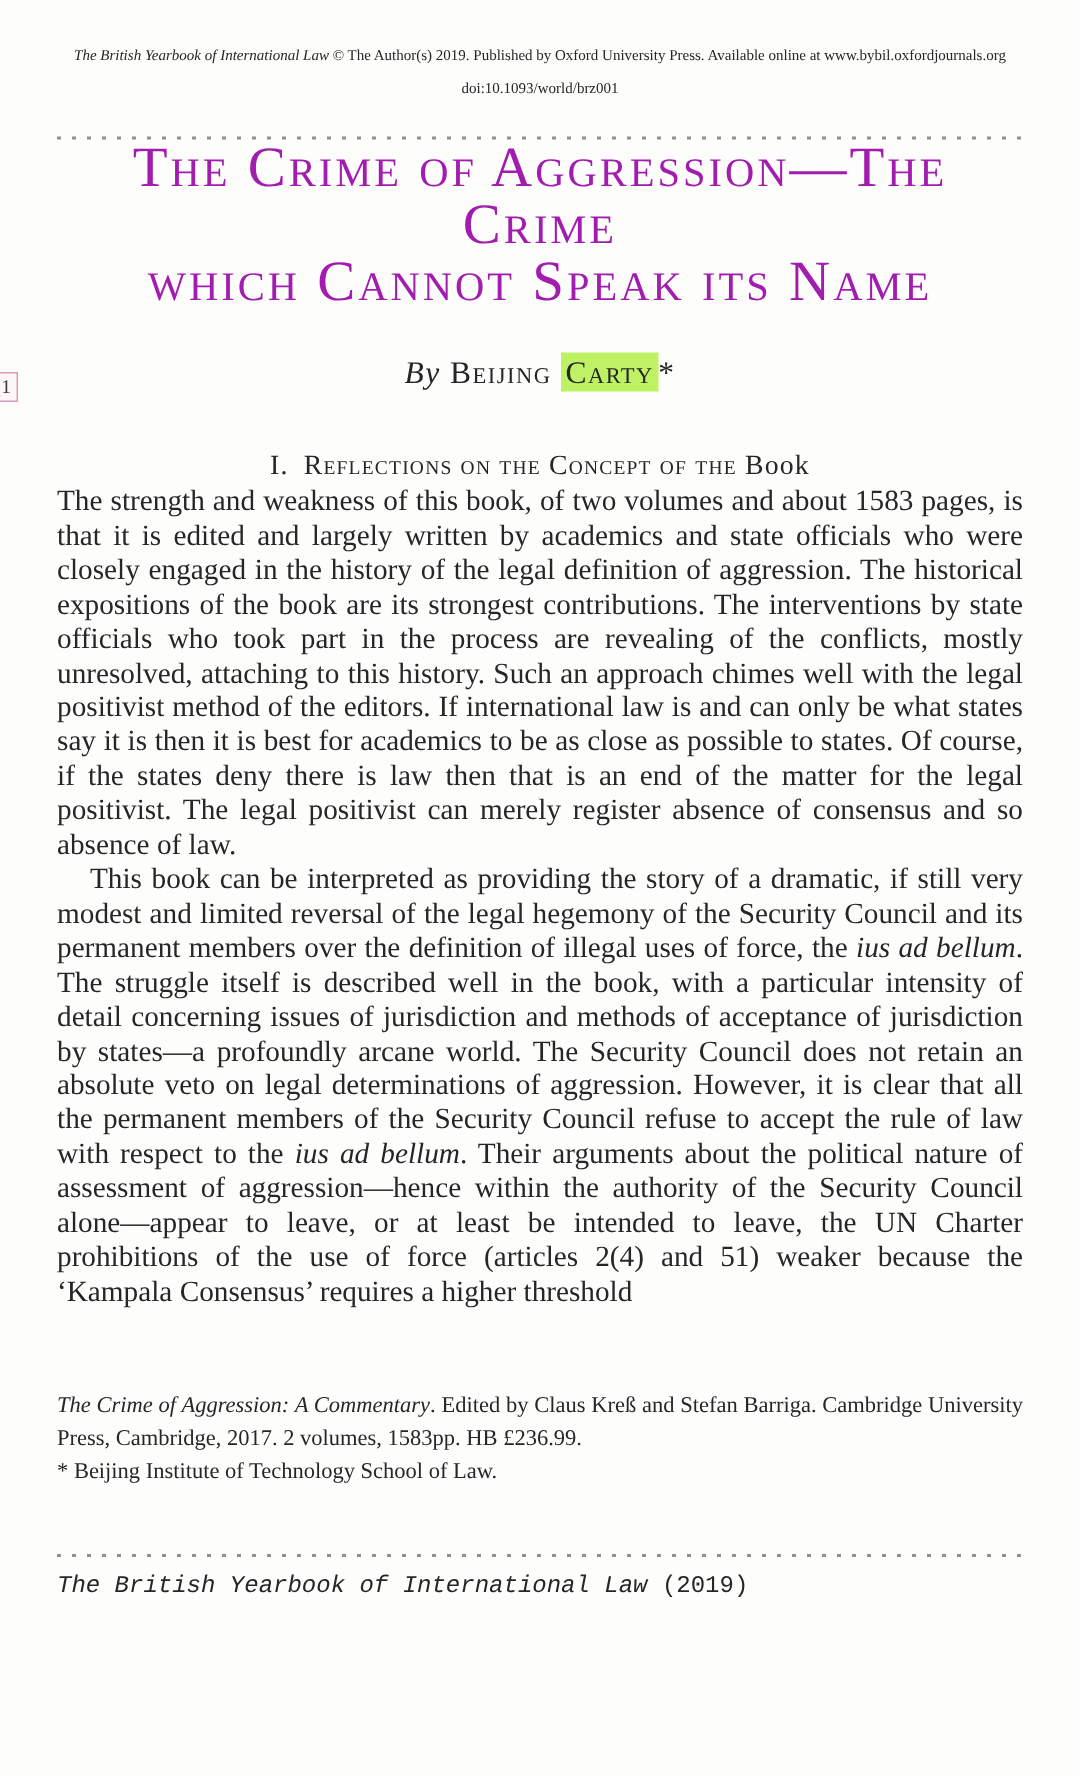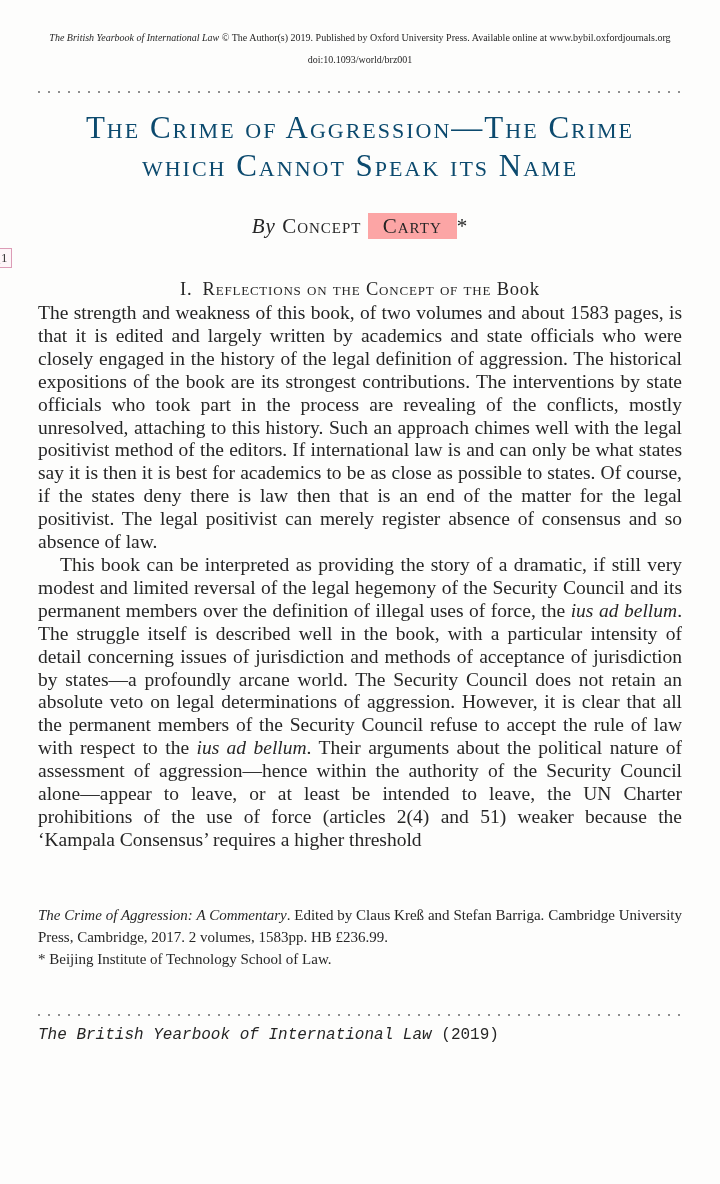--- a/index.html
+++ b/index.html
@@ -14,27 +14,27 @@
   }
   .content{padding:27px 38px 0 38px;}
   .journal-header{font-size:10px;line-height:22px;text-align:center;}
   .dotted-rule{
     height:2px;
     background-image:repeating-linear-gradient(to right,#8f8f8f 0,#8f8f8f 2.5px,transparent 2.5px,transparent 10px);
   }
   .rule-top{margin-top:20px;}
   .rule-bottom{margin-top:44px;}
   .article-title{
-    margin-top:16px;
+    margin-top:0;
     text-align:center;
     font-variant:small-caps;
-    font-size:31px;
+    font-size:38px;
     line-height:38px;
     letter-spacing:2px;
-    color:#0c4a6e;
+    color:#a21caf;
   }
   .byline{
     margin-top:28px;
     text-align:center;
     font-size:21px;
     line-height:26px;
     letter-spacing:1px;
   }
   .section-heading{
     margin-top:38px;
@@ -59,21 +59,21 @@
   }
   .footnote p{margin:0;}
   .page-footer{
     margin-top:8px;
     font-size:16px;
     line-height:22px;
     font-family:Liberation Mono, monospace;
   }
   .seg-italic{font-style:italic;}
   .seg-smallcaps{font-variant:small-caps;}
-  .seg-highlight{background:#fca5a5;padding:1px 15px;}
+  .seg-highlight{background:#bef264;padding:1px 3px;}
   .margin-note{
     position:absolute;
     left:-13px;
     top:248px;
     border:1px solid #dc9cb6;
     background:#fdf5f8;
     color:#3a3a3a;
     font-size:13px;
     line-height:16px;
     padding:1px 3px;
@@ -88,21 +88,21 @@
   <div class="margin-note">Q1</div>
 
   <div class="content">
 
     <div class="journal-header"><span class="seg-italic">The British Yearbook of International Law</span><span> © The Author(s) 2019. Published by Oxford University Press. Available online at www.bybil.oxfordjournals.org</span><br><span>doi:10.1093/world/brz001</span></div>
 
     <div class="dotted-rule rule-top"></div>
 
     <h1 class="article-title" style="font-weight:normal;margin-bottom:0;"><span>The Crime of Aggression—The Crime</span><br><span>which Cannot Speak its Name</span></h1>
 
-    <div class="byline"><span class="seg-italic">By </span><span class="seg-smallcaps">Concept </span><span class="seg-smallcaps seg-highlight">Carty</span><span>*</span></div>
+    <div class="byline"><span class="seg-italic">By </span><span class="seg-smallcaps">Beijing </span><span class="seg-smallcaps seg-highlight">Carty</span><span>*</span></div>
 
     <div class="section-heading"><span>I. </span><span class="seg-smallcaps">Reflections on the Concept of the </span><span>Book</span></div>
 
     <div class="article-body">
         <p><span>The strength and weakness of this book, of two volumes and about 1583 pages, is that it is edited and largely written by academics and state officials who were closely engaged in the history of the legal definition of aggression. The historical expositions of the book are its strongest contributions. The interventions by state officials who took part in the process are revealing of the conflicts, mostly unresolved, attaching to this history. Such an approach chimes well with the legal positivist method of the editors. If international law is and can only be what states say it is then it is best for academics to be as close as possible to states. Of course, if the states deny there is law then that is an end of the matter for the legal positivist. The legal positivist can merely register absence of consensus and so absence of law.</span></p>
         <p class="indent"><span>This book can be interpreted as providing the story of a dramatic, if still very modest and limited reversal of the legal hegemony of the Security Council and its permanent members over the definition of illegal uses of force, the </span><span class="seg-italic">ius ad bellum</span><span>. The struggle itself is described well in the book, with a particular intensity of detail concerning issues of jurisdiction and methods of acceptance of jurisdiction by states—a profoundly arcane world. The Security Council does not retain an absolute veto on legal determinations of aggression. However, it is clear that all the permanent members of the Security Council refuse to accept the rule of law with respect to the </span><span class="seg-italic">ius ad bellum</span><span>. Their arguments about the political nature of assessment of aggression—hence within the authority of the Security Council alone—appear to leave, or at least be intended to leave, the UN Charter prohibitions of the use of force (articles 2(4) and 51) weaker because the ‘Kampala Consensus’ requires a higher threshold</span></p>
       </div>
 
     <div class="footnote">
         <p><span class="seg-italic">The Crime of Aggression: A Commentary</span><span>. Edited by Claus Kreß and Stefan Barriga. Cambridge University Press, Cambridge, 2017. 2 volumes, 1583pp. HB £236.99.</span></p>

